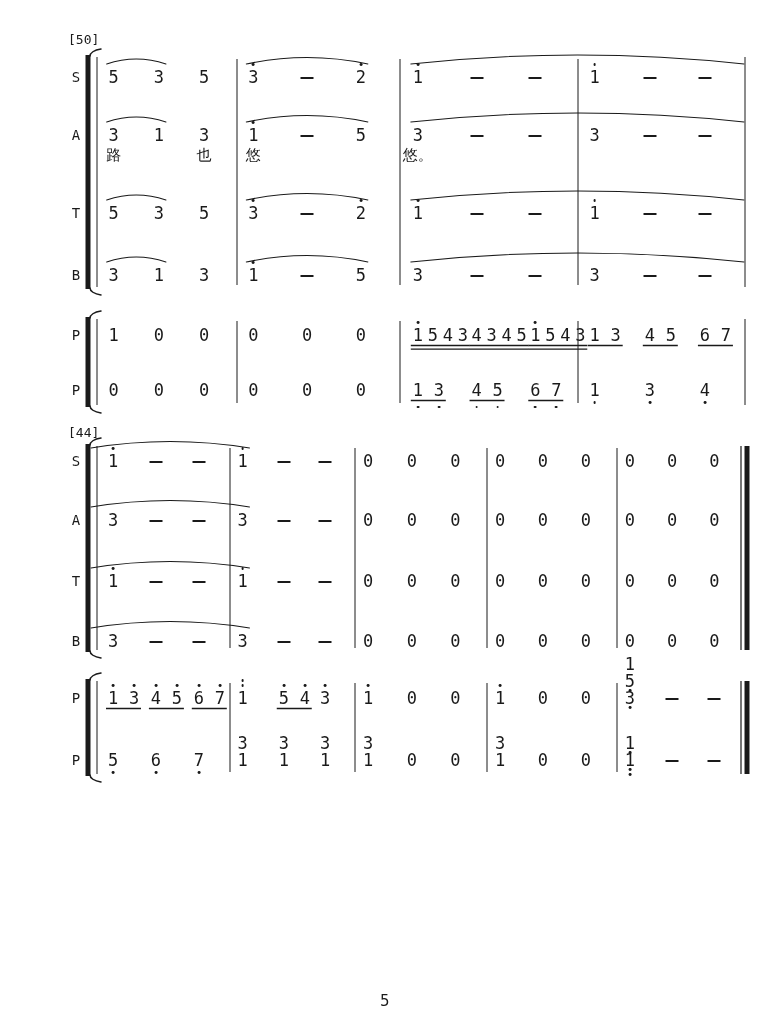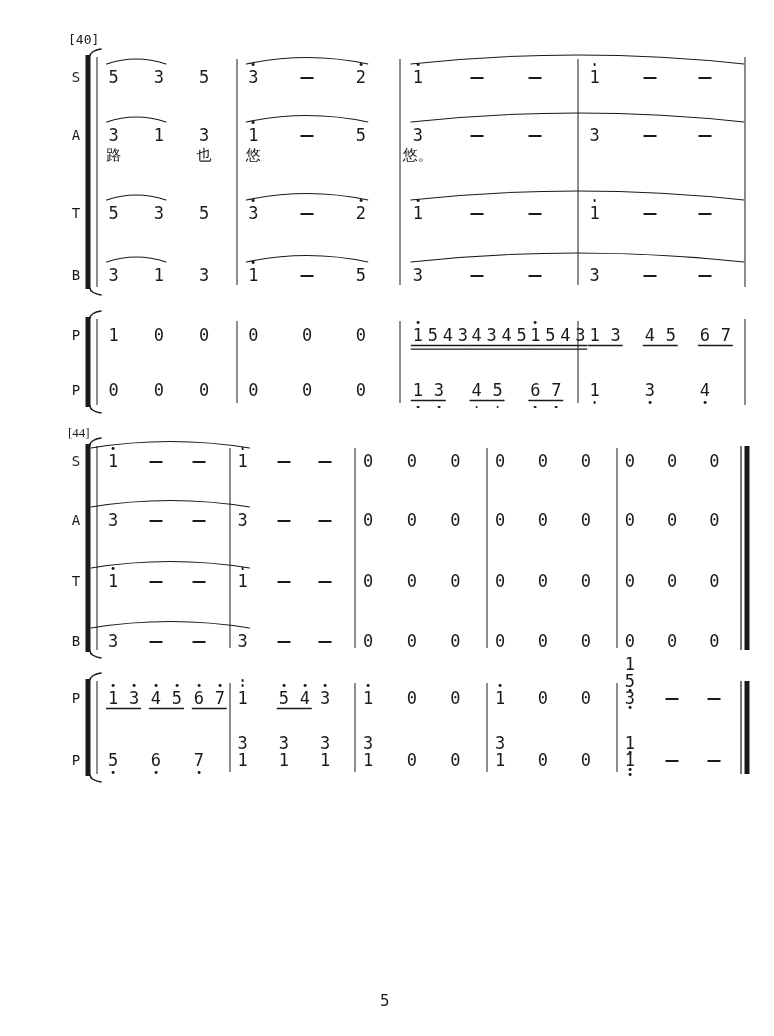--- a/index.html
+++ b/index.html
@@ -87,21 +87,21 @@
       <line x1="741" y1="681" x2="741" y2="774" stroke="#1a1a1a" stroke-width="1.2"></line>
       <line x1="747" y1="681" x2="747" y2="774" stroke="#1a1a1a" stroke-width="5"></line>
       <line x1="88" y1="444" x2="88" y2="652" stroke="#1a1a1a" stroke-width="5"></line>
       <path d="M 90 445 C 90 442 94 439 101 438" fill="none" stroke="#1a1a1a" stroke-width="1.5" stroke-linecap="round"></path>
       <path d="M 90 651 C 90 654 94 657 101 658" fill="none" stroke="#1a1a1a" stroke-width="1.5" stroke-linecap="round"></path>
       <line x1="88" y1="679" x2="88" y2="776" stroke="#1a1a1a" stroke-width="5"></line>
       <path d="M 90 680 C 90 677 94 674 101 673" fill="none" stroke="#1a1a1a" stroke-width="1.5" stroke-linecap="round"></path>
       <path d="M 90 775 C 90 778 94 781 101 782" fill="none" stroke="#1a1a1a" stroke-width="1.5" stroke-linecap="round"></path>
     </svg>
   <div class="notes">
-      <div class="mlabel" style="left: 68px; top: 33px;">[40]</div>
+      <div class="mlabel" style="left: 68px; top: 33px;">[50]</div>
       <div class="vlabel" style="left: 76px; top: 70px;">S</div>
       <div class="tok" style="left: 113.7px; top: 69px;">5</div>
       <div class="tok" style="left: 158.91px; top: 69px;">3</div>
       <div class="tok" style="left: 204.12px; top: 69px;">5</div>
       <div class="tok" style="left: 253.3px; top: 69px;">3</div>
       <div class="dot" style="left: 253.3px; top: 63px;"></div>
       <div class="dash" style="left: 307.09px; top: 76.5px;"></div>
       <div class="tok" style="left: 360.88px; top: 69px;">2</div>
       <div class="dot" style="left: 360.88px; top: 63px;"></div>
       <div class="tok" style="left: 417.8px; top: 69px;">1</div>
@@ -206,21 +206,21 @@
       <div class="tok" style="left: 594.7px; top: 382px;">1</div>
       <div class="dot" style="left: 594.7px; top: 401px;"></div>
       <div class="tok" style="left: 649.81px; top: 382px;">3</div>
       <div class="dot" style="left: 649.81px; top: 401px;"></div>
       <div class="tok" style="left: 704.92px; top: 382px;">4</div>
       <div class="dot" style="left: 704.92px; top: 401px;"></div>
       <div class="lyric" style="left: 113.7px; top: 148px;">路</div>
       <div class="lyric" style="left: 204.12px; top: 148px;">也</div>
       <div class="lyric" style="left: 253.3px; top: 148px;">悠</div>
       <div class="lyric" style="left: 417.8px; top: 148px;">悠。</div>
-      <div class="mlabel" style="left: 68px; top: 426px; font-family: Liberation Serif, serif;">[44]</div>
+      <div class="mlabel" style="left: 68px; top: 426px;">[44]</div>
       <div class="vlabel" style="left: 76px; top: 454px;">S</div>
       <div class="tok" style="left: 113px; top: 453px;">1</div>
       <div class="dot" style="left: 113px; top: 447px;"></div>
       <div class="dash" style="left: 155.9px; top: 460.5px;"></div>
       <div class="dash" style="left: 198.8px; top: 460.5px;"></div>
       <div class="tok" style="left: 242.5px; top: 453px;">1</div>
       <div class="dot" style="left: 242.5px; top: 447px;"></div>
       <div class="dash" style="left: 283.75px; top: 460.5px;"></div>
       <div class="dash" style="left: 325px; top: 460.5px;"></div>
       <div class="tok" style="left: 368.2px; top: 453px;">0</div>

